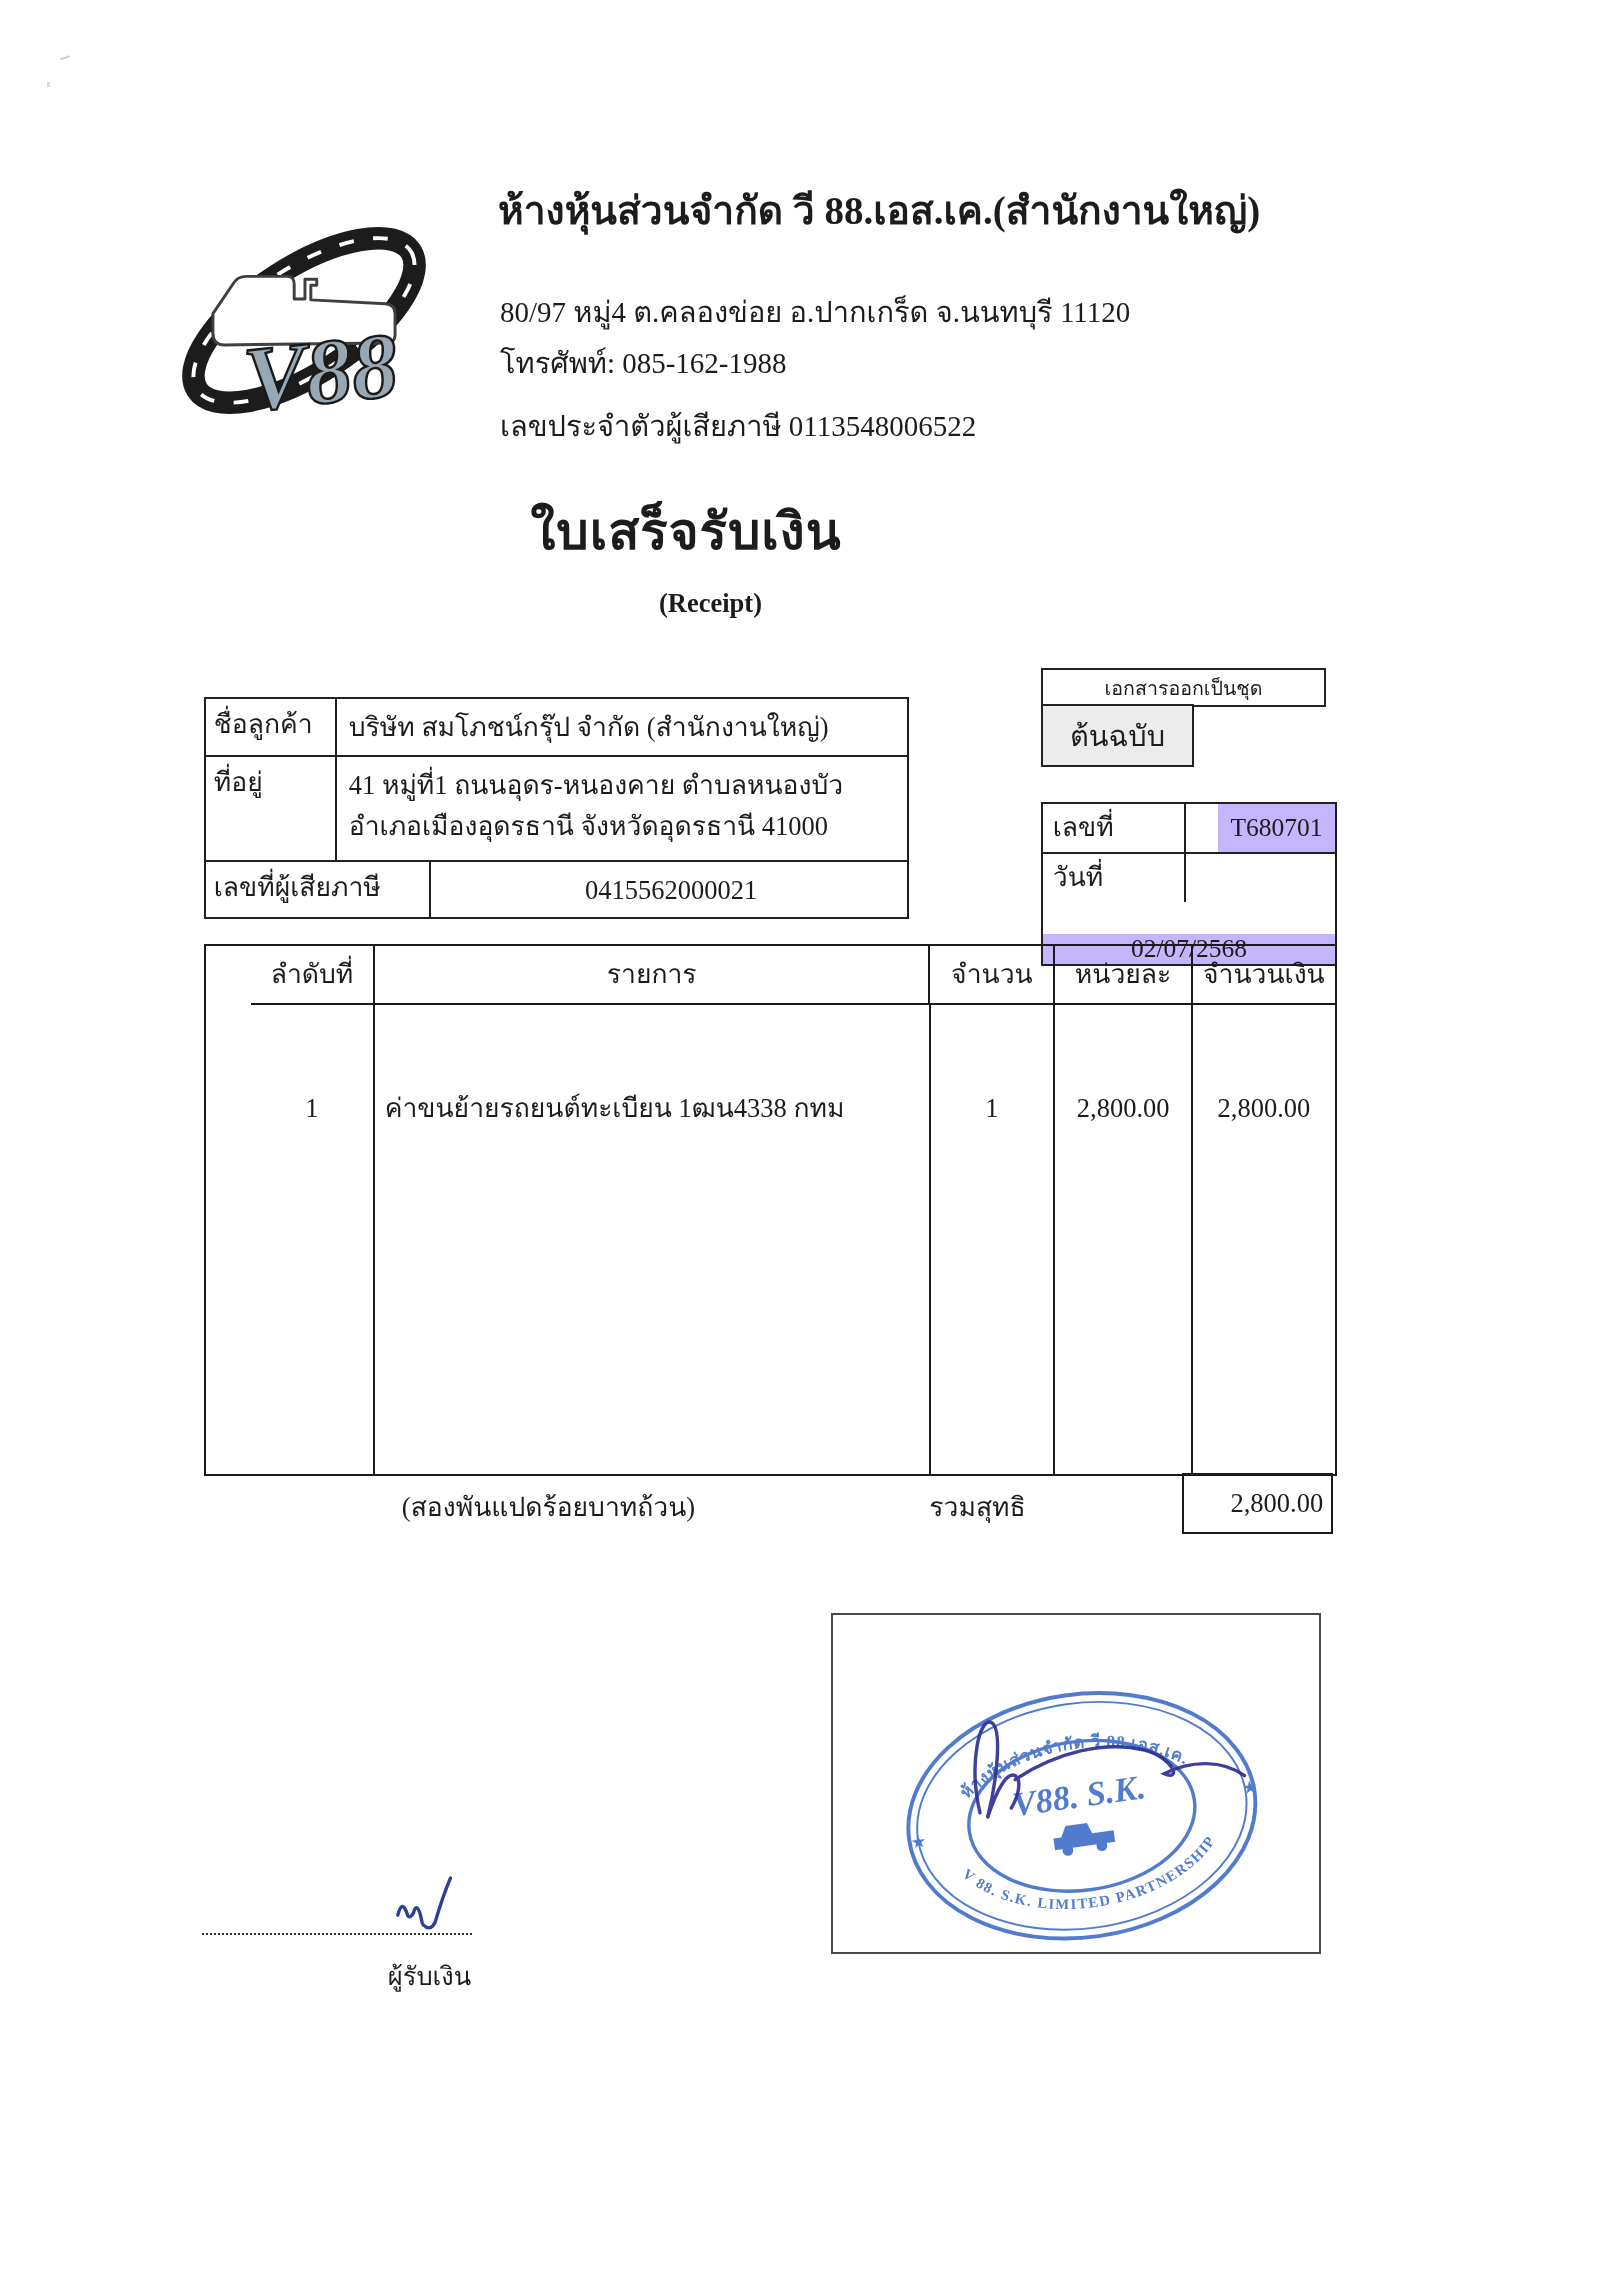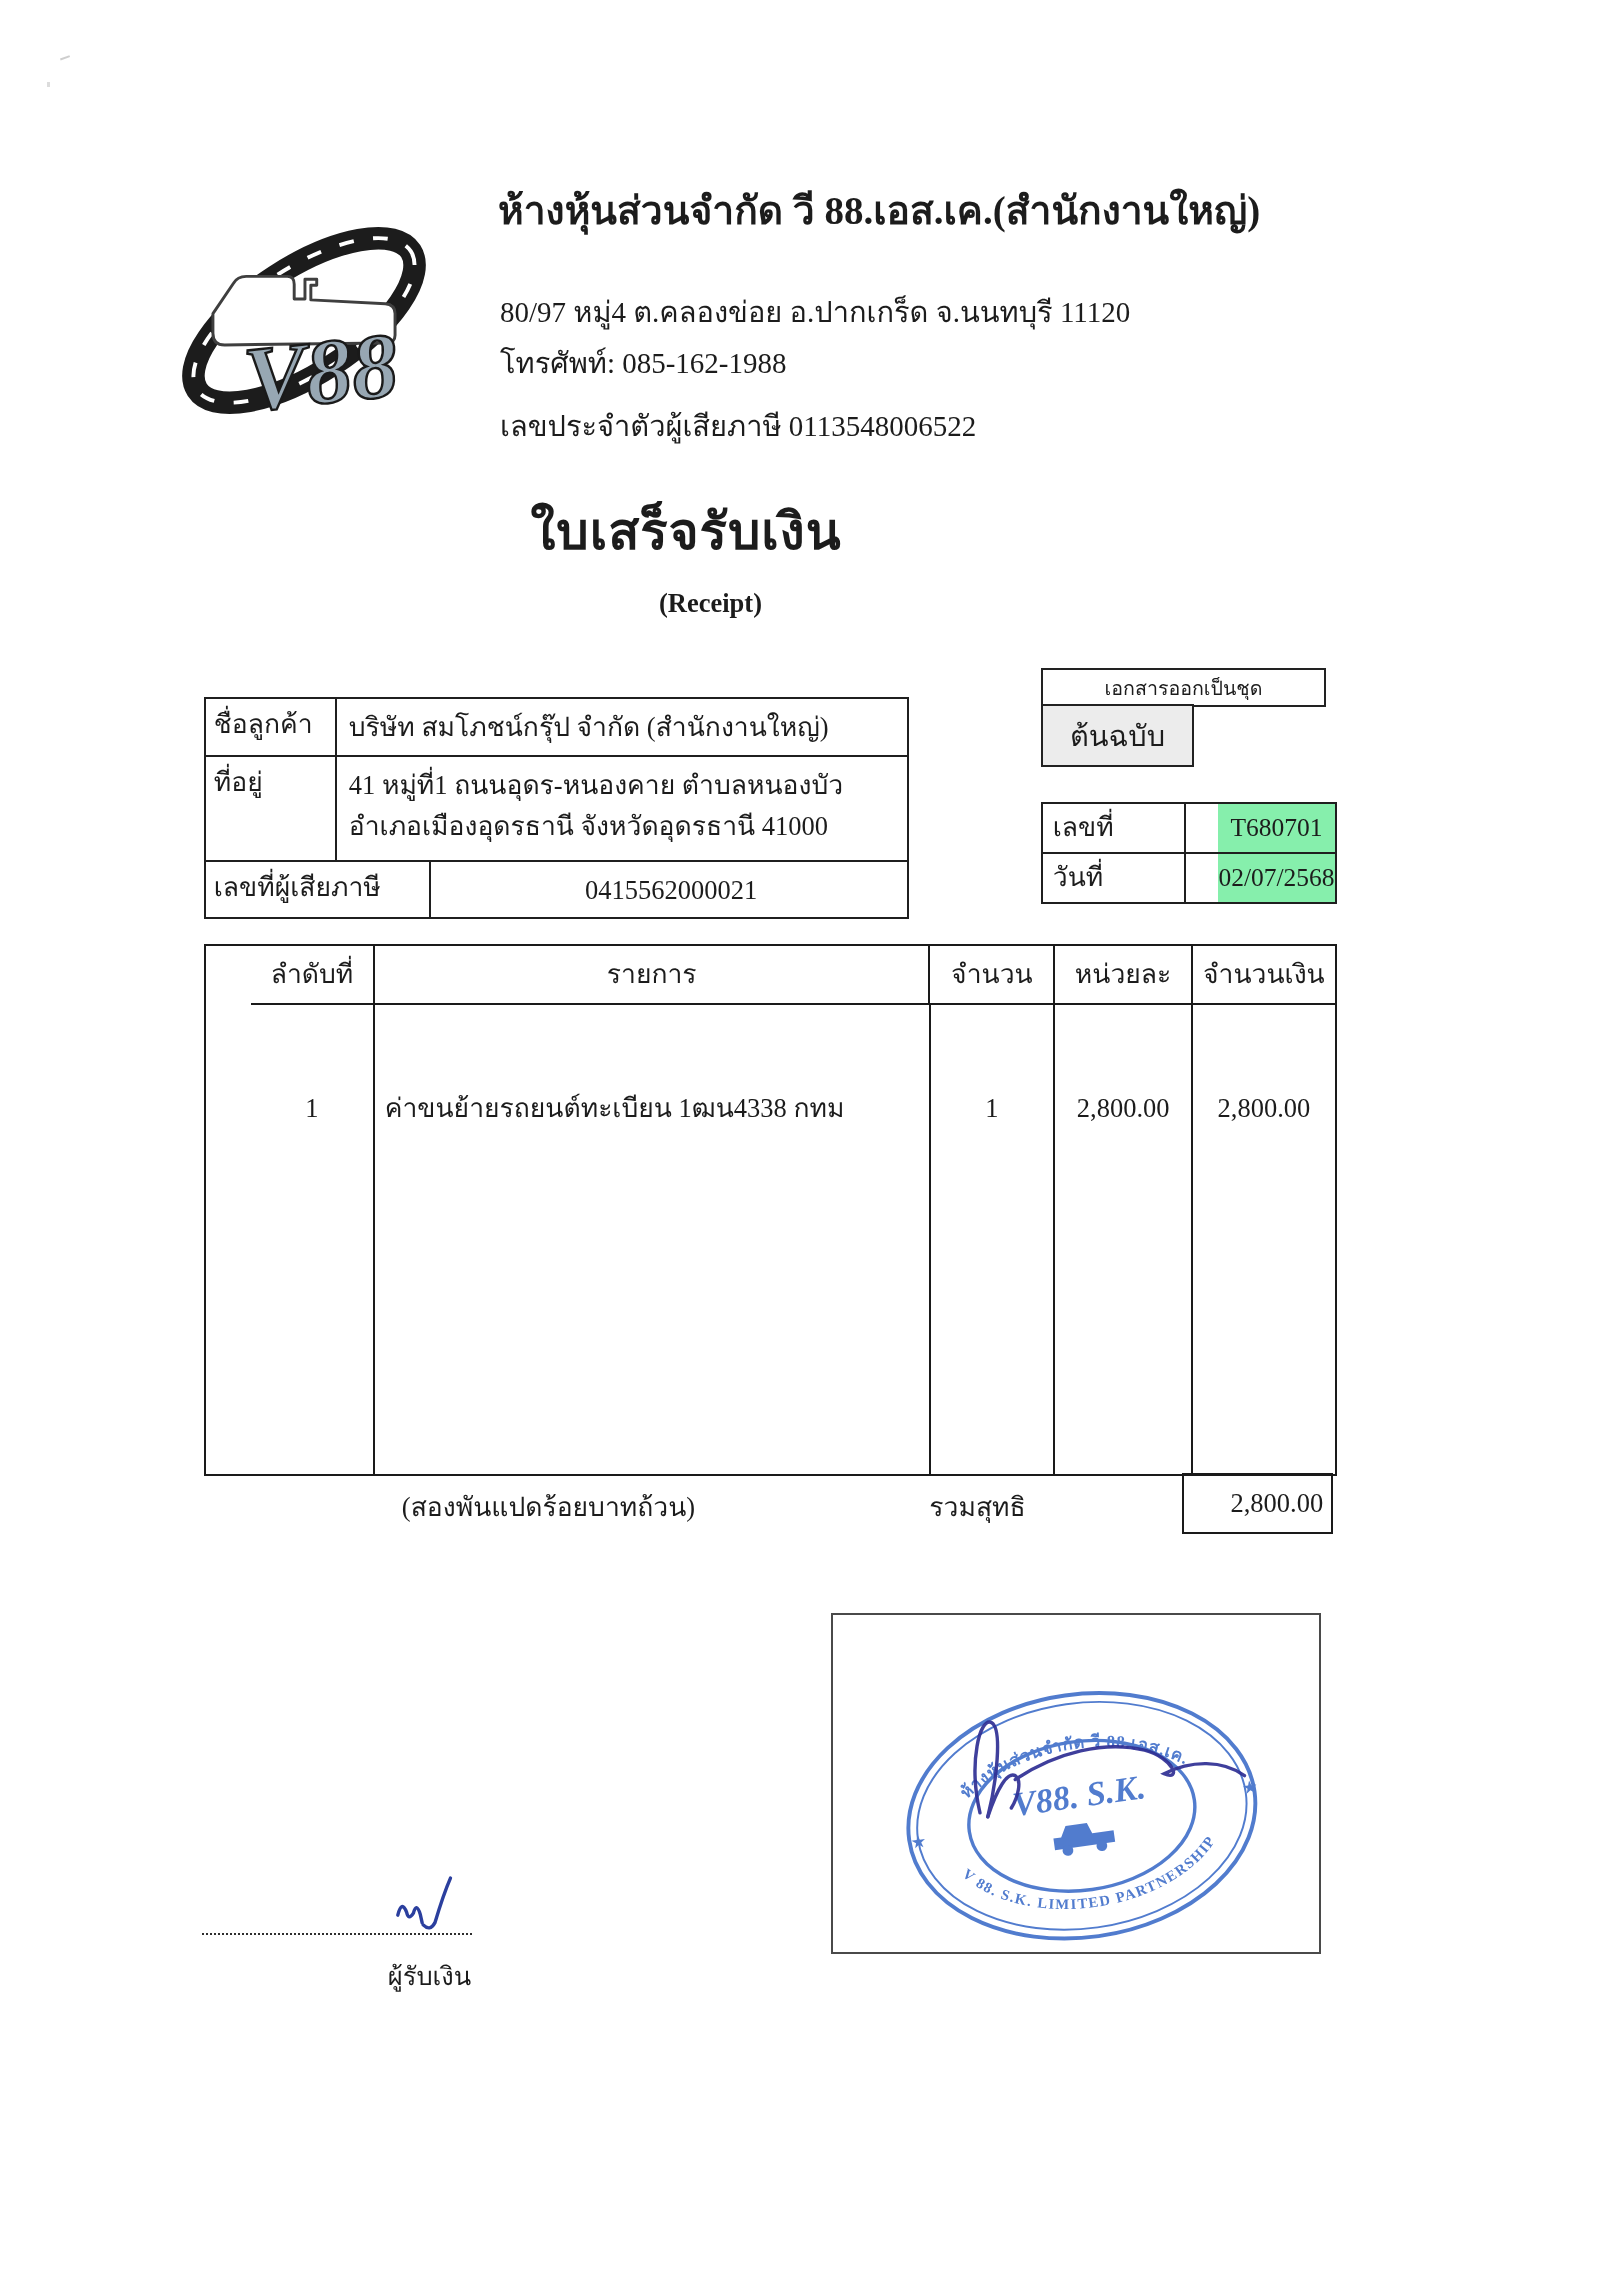--- a/index.html
+++ b/index.html
@@ -29,23 +29,23 @@
   .cust-row:last-child{border-bottom:none;}
   .cust-label{width:131px;border-right:2px solid #1f1f1f;padding:7.8px 5.9px 5.9px 7.8px;box-sizing:border-box;line-height:1.35;}
   .cust-value{flex:1;padding:7.8px 7.8px 5.9px 11.8px;box-sizing:border-box;line-height:1.55;}
   .cust-row.r1 .cust-label,.cust-row.r1 .cust-value{min-height:56px;}
   .cust-row.r2 .cust-label,.cust-row.r2 .cust-value{min-height:103px;}
   .cust-row.r3 .cust-label{width:225px;}
   .cust-row.r3 .cust-value{text-align:center;}
   
   .doc-table{left:1041px;top:802px;width:292px;border:2.9px solid #1f1f1f;font-size:26.5px;}
   .doc-row{display:flex;border-bottom:2px solid #1f1f1f;gap:32px;}
-  .doc-row:last-child{border-bottom:none;}
+  .doc-row:last-child{border-bottom:none;flex-direction:column;}
   .doc-label{width:143px;border-right:2px solid #1f1f1f;padding:5.9px 3.9px 3.9px 9.8px;box-sizing:border-box;min-height:48px;line-height:1.35;}
-  .doc-value{flex:1;background:#86efac;display:flex;align-items:center;justify-content:center;font-size:25.5px;}
+  .doc-value{flex:1;background:#c4b5fd;display:flex;align-items:center;justify-content:center;font-size:25.5px;}
   
   .items-table{left:204px;top:944px;width:1129px;border:2.9px solid #1a1a1a;font-size:26.5px;}
   .it-row{display:flex;margin-left:45px;}
   .it-head{border-bottom:2px solid #1a1a1a;}
   .it-cell{box-sizing:border-box;border-right:2px solid #1a1a1a;display:flex;align-items:center;justify-content:center;text-align:center;line-height:1.35;}
   .it-cell:last-child{border-right:none;}
   .c1{width:129px;}.c2{width:578px;}.c3{width:130px;}.c4{width:143px;}.c5{width:148px;}
   .it-head .it-cell{height:57px;}
   .it-body .it-cell{height:469px;align-items:flex-start;padding-top:86px;}
   .it-body .c2{justify-content:flex-start;text-align:left;padding-left:9.8px;}

